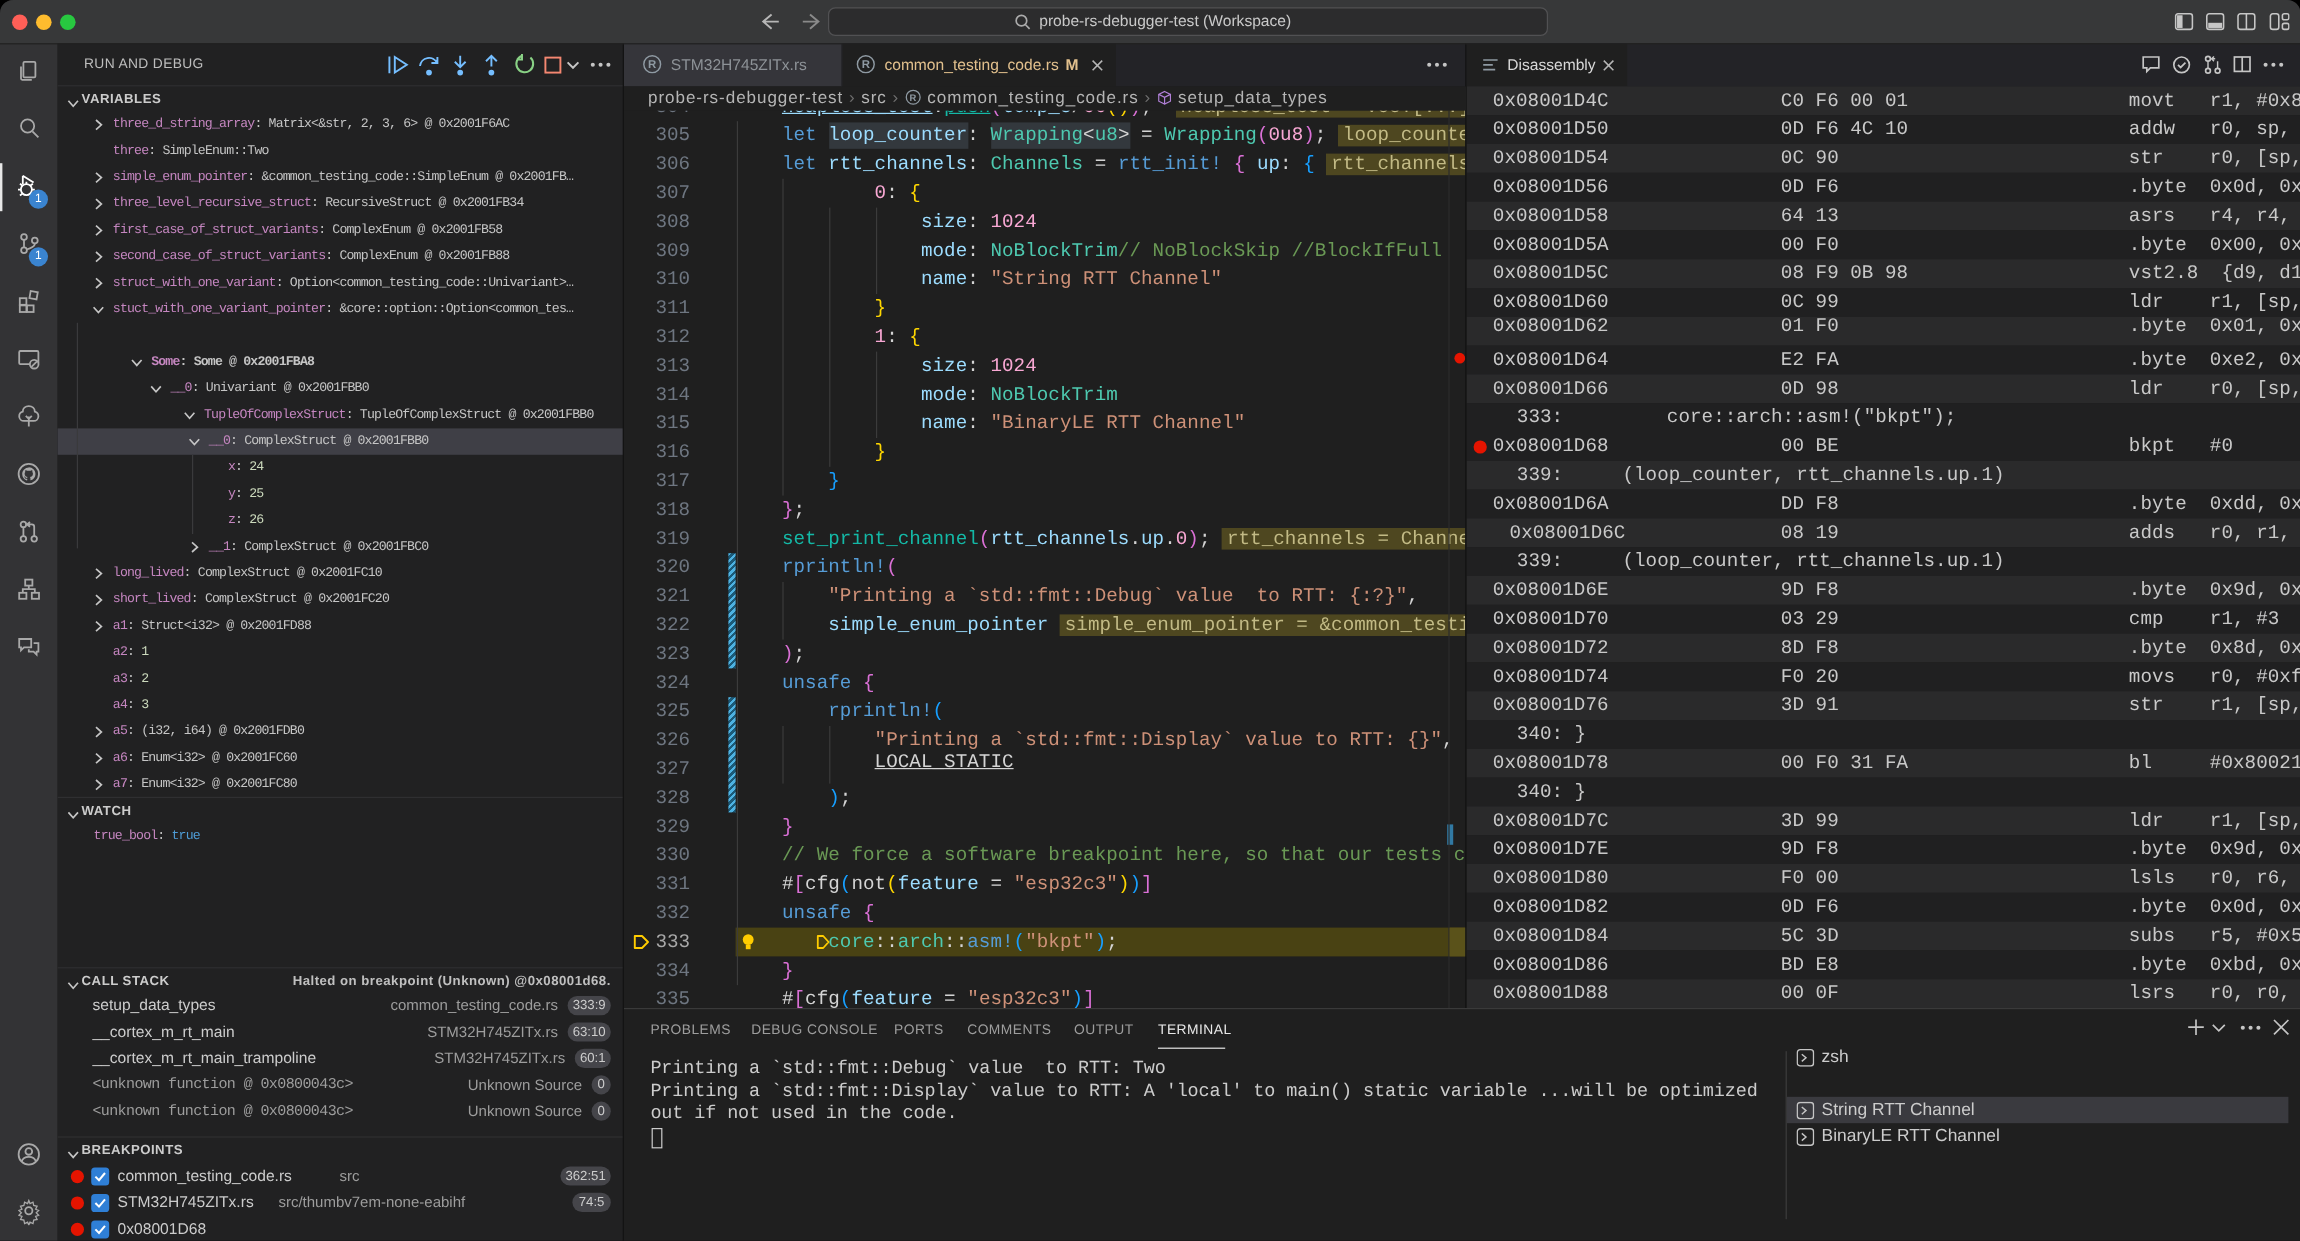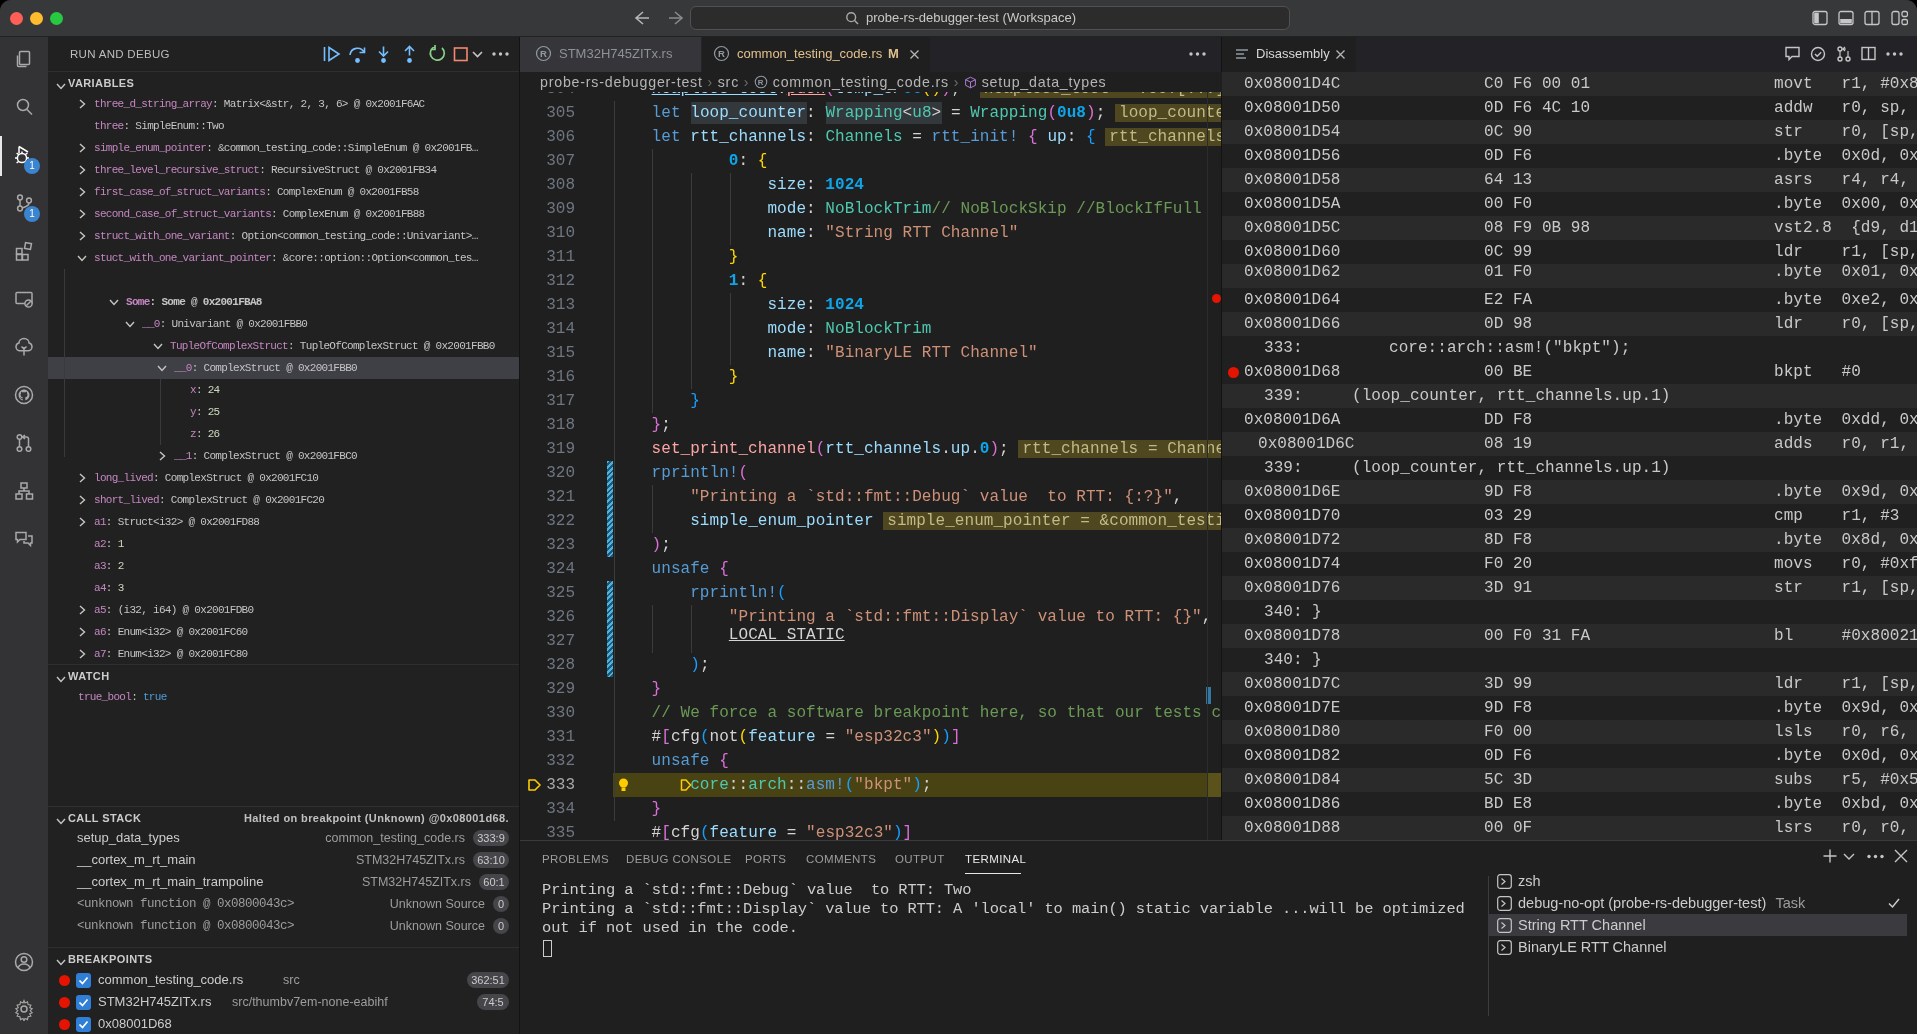--- a/index.html
+++ b/index.html
@@ -1,20 +1,20 @@
 <!DOCTYPE html>
 <html><head><meta charset="utf-8"><style>
 *{margin:0;padding:0;box-sizing:border-box;}
 html,body{width:1917px;height:1034px;background:#000;overflow:hidden;}
 body{font-family:"Liberation Sans",sans-serif;}
 #win{position:absolute;left:0;top:0;width:1917px;height:1034px;background:#1f1f1f;border-radius:11px 11px 0 0;overflow:hidden;}
 .abs{position:absolute;}
 
-.kw{color:#569cd6;} .vr{color:#9cdcfe;} .ty{color:#4ec9b0;} .nm{color:#0ea5e9;font-weight:bold;}
-.st{color:#ce9178;} .cm{color:#6a9955;} .pn{color:#d4d4d4;} .fn{color:#fca5a5;}
+.kw{color:#569cd6;} .vr{color:#9cdcfe;} .ty{color:#4ec9b0;} .nm{color:#f9a8d4;}
+.st{color:#ce9178;} .cm{color:#6a9955;} .pn{color:#d4d4d4;} .fn{color:#14b8a6;}
 .b1{color:#ffd700;} .b2{color:#da70d6;} .b3{color:#179fff;} .wh{color:#d4d4d4;}
 .ibox{background:#4e4720;color:#c2ba85;padding:0 4px;}
 .cl{position:absolute;left:613px;white-space:pre;font-family:"Liberation Mono",monospace;font-size:16px;line-height:24px;height:24px;letter-spacing:0.05px;}
 .ln{position:absolute;width:61px;text-align:right;color:#6e7681;font-family:"Liberation Mono",monospace;font-size:16px;line-height:24px;height:24px;left:514px;}
 .guide{position:absolute;width:1px;background:#3b3b3b;}
 
 .trow{position:absolute;left:48px;width:471px;height:22px;line-height:22px;white-space:pre;overflow:hidden;font-family:"Liberation Mono",monospace;font-size:11px;letter-spacing:-0.7px;color:#c5c5c5;}
 .tn{color:#c586c0;} .tv{color:#c5c5c5;} .tb{color:#4e9cd6;} .tnum{color:#ccdabd;}
 .chev{position:absolute;top:3px;}
 .hdr{position:absolute;left:48px;width:471px;height:22px;line-height:22px;font-size:11px;font-weight:bold;color:#cccccc;letter-spacing:0.4px;}
@@ -590,26 +590,20 @@
           </g>
 <path d="M73 3 l12 12 M85 3 l-12 12"></path>
 </g>
       </svg>
 <div class="abs" style="left:968px;top:35px;width:1px;height:140px;background:#3c3c3c;"></div>
 </div>
 <div class="lrow" style="top:870px;"><svg class="abs" style="left:8px;top:3.5px;" width="15" height="15" viewBox="0 0 15 15">
         <rect x="0.7" y="0.7" width="13.6" height="13.6" rx="2.5" stroke="#c5c5c5" stroke-width="1.2" fill="none"></rect>
         <path d="M4.5 4.5 L8 7.5 L4.5 10.5" stroke="#c5c5c5" stroke-width="1.2" fill="none"></path>
       </svg><span style="position:absolute;left:29px;">zsh</span></div>
-<div class="lrow" style="top:892px;"><svg class="abs" style="left:8px;top:3.5px;" width="15" height="15" viewBox="0 0 15 15">
-        <rect x="0.7" y="0.7" width="13.6" height="13.6" rx="2.5" stroke="#c5c5c5" stroke-width="1.2" fill="none"></rect>
-        <path d="M4.5 4.5 L8 7.5 L4.5 10.5" stroke="#c5c5c5" stroke-width="1.2" fill="none"></path>
-      </svg><span style="position:absolute;left:29px;">debug-no-opt (probe-rs-debugger-test)</span><span style="position:absolute;left:286.45px;color:#9d9d9d;">Task</span><svg class="abs" style="left:398px;top:4px;" width="14" height="14" viewBox="0 0 14 14">
-        <path d="M2 7.5 L5.5 11 L12 3" stroke="#cccccc" stroke-width="1.5" fill="none"></path>
-      </svg></div>
 <div class="abs" style="left:1489px;top:914px;width:418px;height:22px;background:#3a3a3f;"></div>
 <div class="lrow" style="top:914px;"><svg class="abs" style="left:8px;top:3.5px;" width="15" height="15" viewBox="0 0 15 15">
         <rect x="0.7" y="0.7" width="13.6" height="13.6" rx="2.5" stroke="#c5c5c5" stroke-width="1.2" fill="none"></rect>
         <path d="M4.5 4.5 L8 7.5 L4.5 10.5" stroke="#c5c5c5" stroke-width="1.2" fill="none"></path>
       </svg><span style="position:absolute;left:29px;">String RTT Channel</span></div>
 <div class="lrow" style="top:936px;"><svg class="abs" style="left:8px;top:3.5px;" width="15" height="15" viewBox="0 0 15 15">
         <rect x="0.7" y="0.7" width="13.6" height="13.6" rx="2.5" stroke="#c5c5c5" stroke-width="1.2" fill="none"></rect>
         <path d="M4.5 4.5 L8 7.5 L4.5 10.5" stroke="#c5c5c5" stroke-width="1.2" fill="none"></path>
       </svg><span style="position:absolute;left:29px;">BinaryLE RTT Channel</span></div>
 <div class="abs" style="left:519px;top:36px;width:1px;height:998px;background:#131313;"></div>

